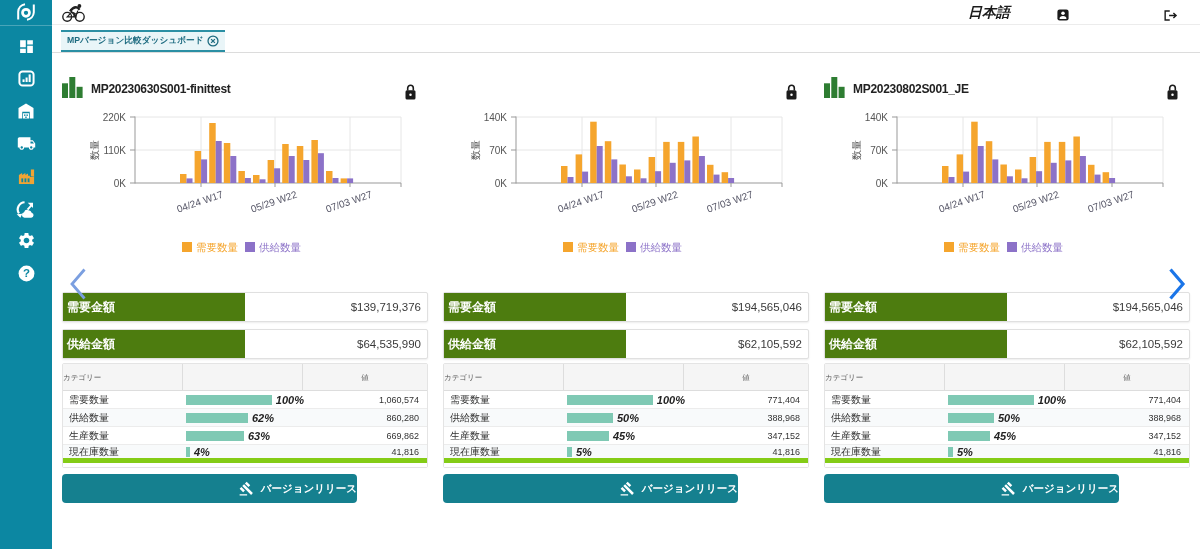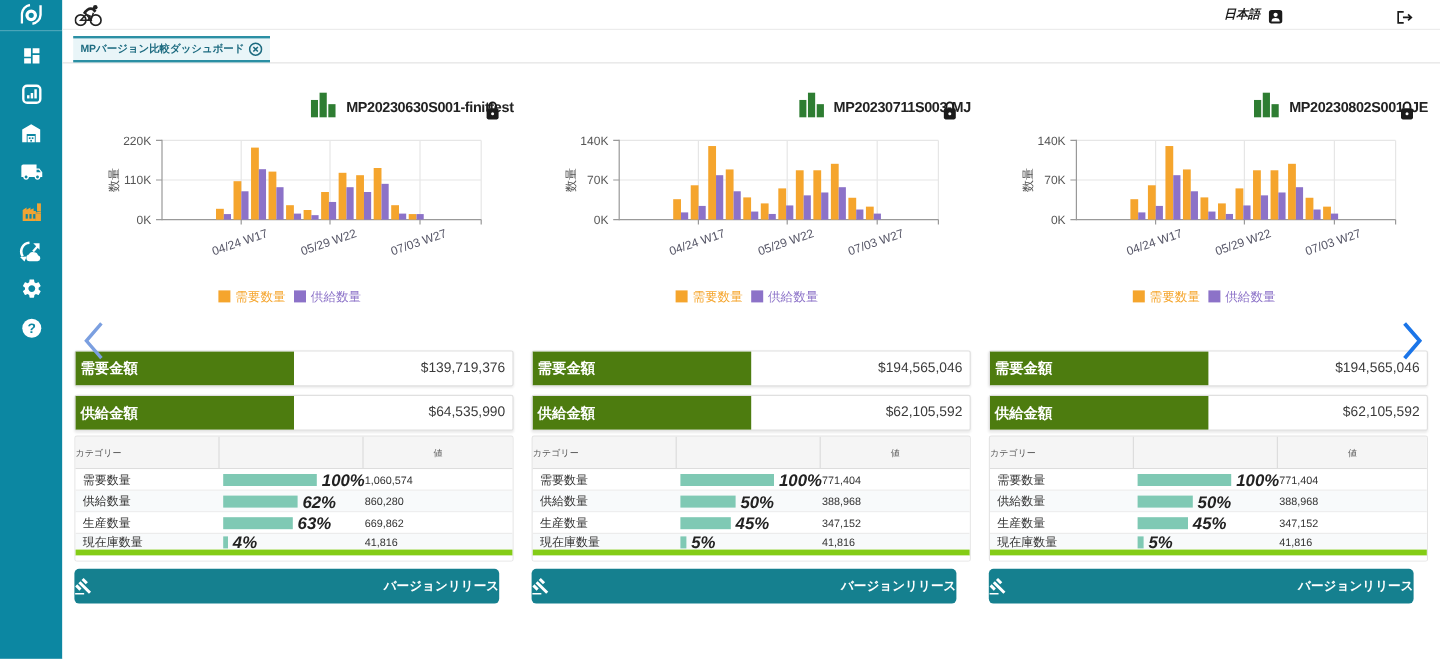--- a/index.html
+++ b/index.html
@@ -4,53 +4,53 @@
 html,body{width:1200px;height:549px;overflow:hidden;background:#fff;
 font-family:"Liberation Sans",sans-serif}
 #side{position:absolute;left:0;top:0;width:52px;height:549px;background:#0c87a2}
 #slogo{position:absolute;left:17px;top:3px}
 #side .sep{position:absolute;left:0;top:25px;width:52px;height:1px;background:rgba(255,255,255,.25)}
 .sicon{position:absolute;left:0;width:52px;text-align:center}
 #topbar{position:absolute;left:52px;top:0;width:1148px;height:25px;background:#fff;border-bottom:1px solid #ececec}
 #bike{position:absolute;left:10px;top:2.5px}
 #crumbs{position:absolute;left:31px;top:0;height:25px;line-height:25px;font-size:7.5px;color:#8f8f8f}
 #crumbs .sl{color:#aaa;margin:0 5px;font-size:9px}
-#jp{position:absolute;left:968px;top:0;height:25px;line-height:25px;font-size:10px;font-weight:bold;color:#1b1b1b;font-style:italic}
+#jp{position:absolute;left:916px;top:0;height:25px;line-height:25px;font-size:14px;font-weight:bold;color:#1b1b1b;font-style:italic}
 #picon{position:absolute;left:1005px;top:7px}
 #lgout{position:absolute;left:1112px;top:7px}
 #tabrow{position:absolute;left:52px;top:25px;width:1148px;height:28px;background:#fff;border-bottom:1px solid #dcdcdc}
 #tab{position:absolute;left:9px;top:4.5px;height:22.5px;background:#e9f5f8;border-top:2px solid #2b8fa4;border-bottom:2px solid #2b8fa4;
 display:flex;align-items:center;padding:0 6px;font-size:8.7px;font-weight:bold;color:#1d6b80;gap:3px}
 #content{position:absolute;left:52px;top:53px;width:1148px;height:496px;background:#fff}
 .col{position:absolute;top:0;width:366px;height:470px}
-.chead{position:absolute;top:24px;left:0;width:366px;text-align:right;height:24px}
+.chead{position:absolute;top:24px;left:0;width:366px;text-align:left;height:24px}
 .chead svg{vertical-align:-5px;margin-right:8px}
 .ctitle{font-size:12px;letter-spacing:-0.3px;font-weight:bold;color:#222}
 .lock{position:absolute;top:31px;left:343px}
 .chart{position:absolute;top:52px;left:0}
 .banner{position:absolute;left:0;width:366px;height:30px;border:1px solid #e0e0e0;border-radius:2px;
 box-shadow:0 1px 2px rgba(0,0,0,.08);background:#fff;display:flex}
 .blabel{width:182px;background:#4d7c0f;color:#fff;font-size:12px;font-weight:bold;line-height:28px;padding-left:4px}
 .bval{flex:1;text-align:right;font-size:11.5px;color:#3a3a3a;line-height:28px;padding-right:6px}
 .tbl{position:absolute;top:310px;left:0;width:366px;border:1px solid #e4e4e4;border-radius:2px}
 .thead{display:flex;height:27px;background:#f5f5f5;border-bottom:1px solid #ddd;font-size:7.5px;color:#555;line-height:27px}
 .th1{width:120px;text-align:left;border-right:1px solid #ddd}
 .th2{width:120px;border-right:1px solid #ddd}
 .th3{flex:1;text-align:center}
 .trow{display:flex;height:18px;border-bottom:1px solid #ececec;align-items:center;background:#fff}
 .trow.alt{background:#f8fafb}
 .trow:last-child{border-bottom:5px solid #84cc16}
 .tlab{width:121px;font-size:10px;color:#333;padding-left:6px}
 .tbar{width:120px;display:flex;align-items:center}
 .bar{height:10px;background:#7fc9b4;margin-left:2px}
-.pct{font-size:14px;font-weight:bold;font-style:italic;color:#222;margin-left:4px;white-space:nowrap}
-.tval{flex:1;font-size:9px;color:#333;padding-right:8px}
+.pct{font-size:11px;font-weight:bold;font-style:italic;color:#222;margin-left:4px;white-space:nowrap}
+.tval{flex:1;text-align:right;font-size:9px;color:#333;padding-right:8px}
 .tbl:after{content:"";display:block;height:4px;background:#fff}
-.rel{position:absolute;top:421px;left:0;width:354px;height:29px;background:#15808f;border:none;border-radius:4px;
-color:#fff;font-size:10.5px;font-weight:bold;font-family:"Liberation Sans",sans-serif;display:flex;align-items:center;justify-content:space-between;gap:7px;cursor:pointer}
+.rel{position:absolute;top:421px;left:0;width:295px;height:29px;background:#15808f;border:none;border-radius:4px;
+color:#fff;font-size:10.5px;font-weight:bold;font-family:"Liberation Sans",sans-serif;display:flex;align-items:center;justify-content:flex-end;gap:7px;cursor:pointer}
 #larrow{position:absolute;left:17px;top:215px}
 #rarrow{position:absolute;left:1116px;top:215px}
 </style></head><body>
 <div id="side">
     <div id="slogo"><svg width="18" height="18" viewBox="0 0 18 18">
         <circle cx="9" cy="9.8" r="3.5" fill="none" stroke="#fff" stroke-width="2.7"></circle>
         <path d="M8 1.2 A8 8 0 0 0 1.2 8.6 L1.2 16.6" fill="none" stroke="#fff" stroke-width="2"></path>
         <path d="M16.8 1.4 L16.8 9.4 A8 8 0 0 1 10 16.8" fill="none" stroke="#fff" stroke-width="2"></path>
       </svg></div>
     <div class="sep"></div>
@@ -240,25 +240,20 @@
         </div>
       </div>
       <button class="rel">
         <svg width="15" height="15" viewBox="0 0 24 24">
           <path fill="#fff" d="M1 21h12v2H1zM5.245 8.07l2.83-2.827 14.14 14.142-2.828 2.828zM12.317 1l5.657 5.656-2.83 2.83-5.654-5.66zM3.825 9.485l5.657 5.657-2.828 2.828-5.657-5.657z"></path>
         </svg>
         <span>バージョンリリース</span>
       </button>
     </div>
     <div class="col" style="left:391px">
-      <div class="chead"><svg width="21" height="21" viewBox="0 0 21 21">
-          <rect x="0" y="6.3" width="6" height="14.7" fill="#2e7d32"></rect>
-          <rect x="7.3" y="0" width="6" height="21" fill="#2e7d32"></rect>
-          <rect x="14.6" y="9.8" width="6" height="11.2" fill="#2e7d32"></rect>
-        </svg><span class="ctitle">MP20230711S003-MJ</span></div>
       <div class="lock"><svg width="11" height="16" viewBox="0 0 11 16">
           <path d="M2.7 6.5 V4.1 a2.8 2.8 0 0 1 5.6 0 V6.5" fill="none" stroke="#1b1b1b" stroke-width="1.6"></path>
           <rect x="0.5" y="6.3" width="10" height="9.2" rx="1.5" fill="#1b1b1b"></rect>
           <circle cx="5.5" cy="10.8" r="1.25" fill="#fff"></circle>
         </svg></div>
       <div class="chart"><svg width="366" height="150" viewBox="0 0 366 150">
           <line x1="73" y1="12" x2="339" y2="12" stroke="#e6e6e6" stroke-width="1"></line>
           <line x1="73" y1="45" x2="339" y2="45" stroke="#e6e6e6" stroke-width="1"></line>
           <line x1="139" y1="12" x2="139" y2="78" stroke="#e6e6e6" stroke-width="1"></line>
           <line x1="213" y1="12" x2="213" y2="78" stroke="#e6e6e6" stroke-width="1"></line>

